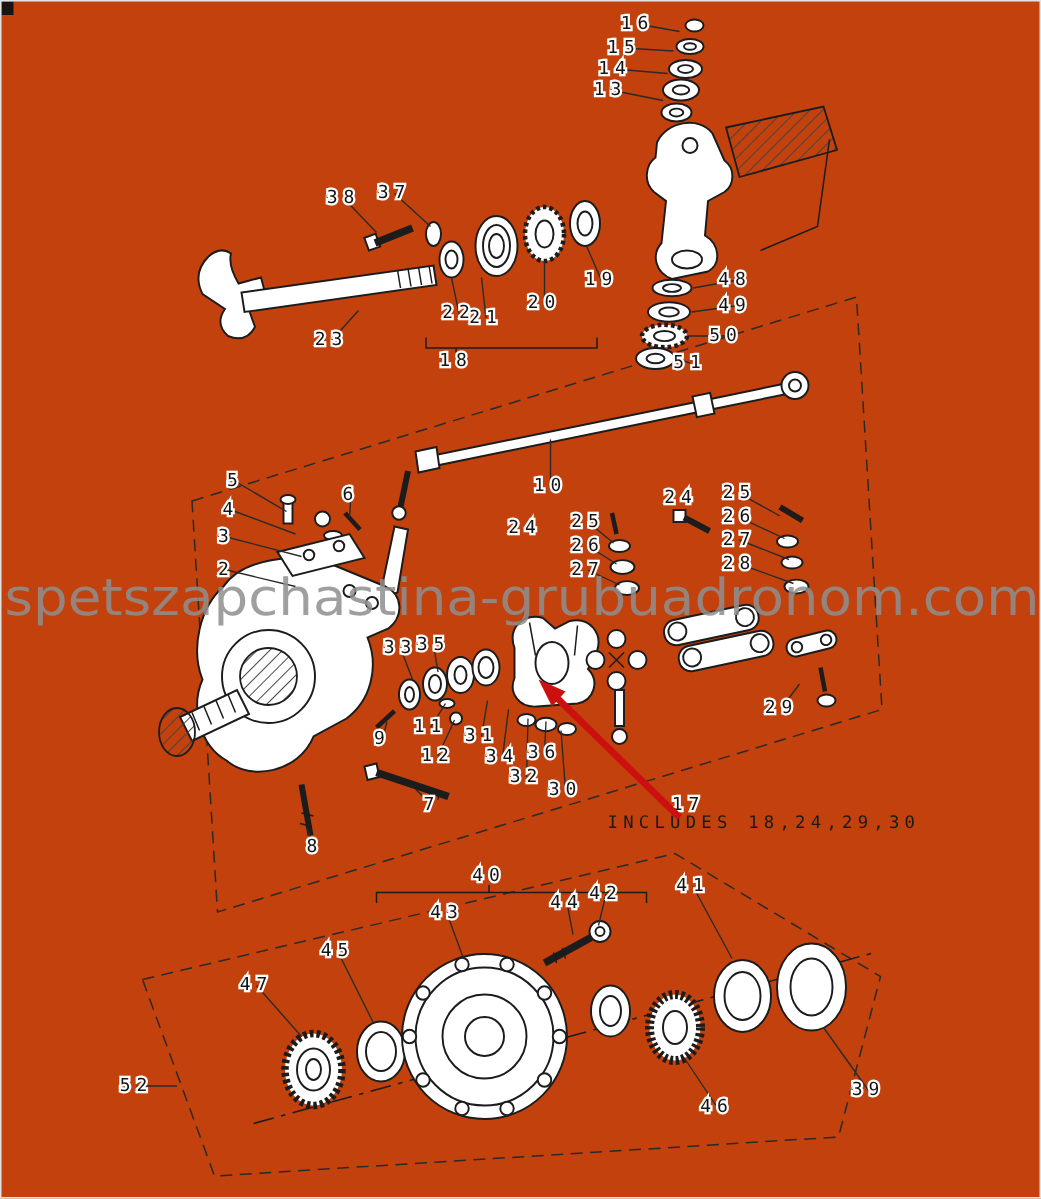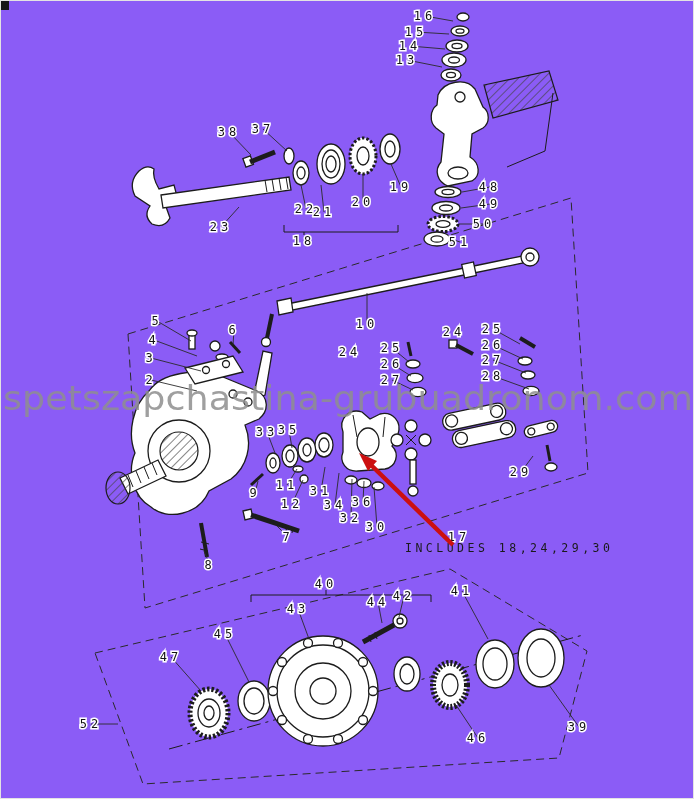--- a/index.html
+++ b/index.html
@@ -1,16 +1,16 @@
 <!DOCTYPE html>
 <html><head>
 <meta charset="utf-8">
 <style>
   html,body{margin:0;padding:0;background:#fff}
-  .page{position:relative;width:694px;height:799px;background:#8b5cf6;border:1px solid #e3e3e3;box-sizing:border-box;overflow:hidden;font-family:"DejaVu Sans",sans-serif}
+  .page{position:relative;width:694px;height:799px;background:#c2410c;border:1px solid #e3e3e3;box-sizing:border-box;overflow:hidden;font-family:"DejaVu Sans",sans-serif}
   svg{display:block}
   .fw{fill:#fff;stroke:#1c1c1c;stroke-width:1.3}
   .hatchfill{fill:url(#hatch);stroke:#1c1c1c;stroke-width:1.2}
   .dash polygon{fill:none;stroke:#2a2a2a;stroke-width:1;stroke-dasharray:8 5}
   [data-name="leader-lines"] line{stroke:#2a2a2a;stroke-width:0.9}
   [data-name="part-labels"] text{
     font-family:"DejaVu Sans Mono",monospace;font-size:12px;letter-spacing:4px;
     fill:#141414;text-anchor:middle;dominant-baseline:middle;
     paint-order:stroke;stroke:#ffffff;stroke-width:3px;
   }

